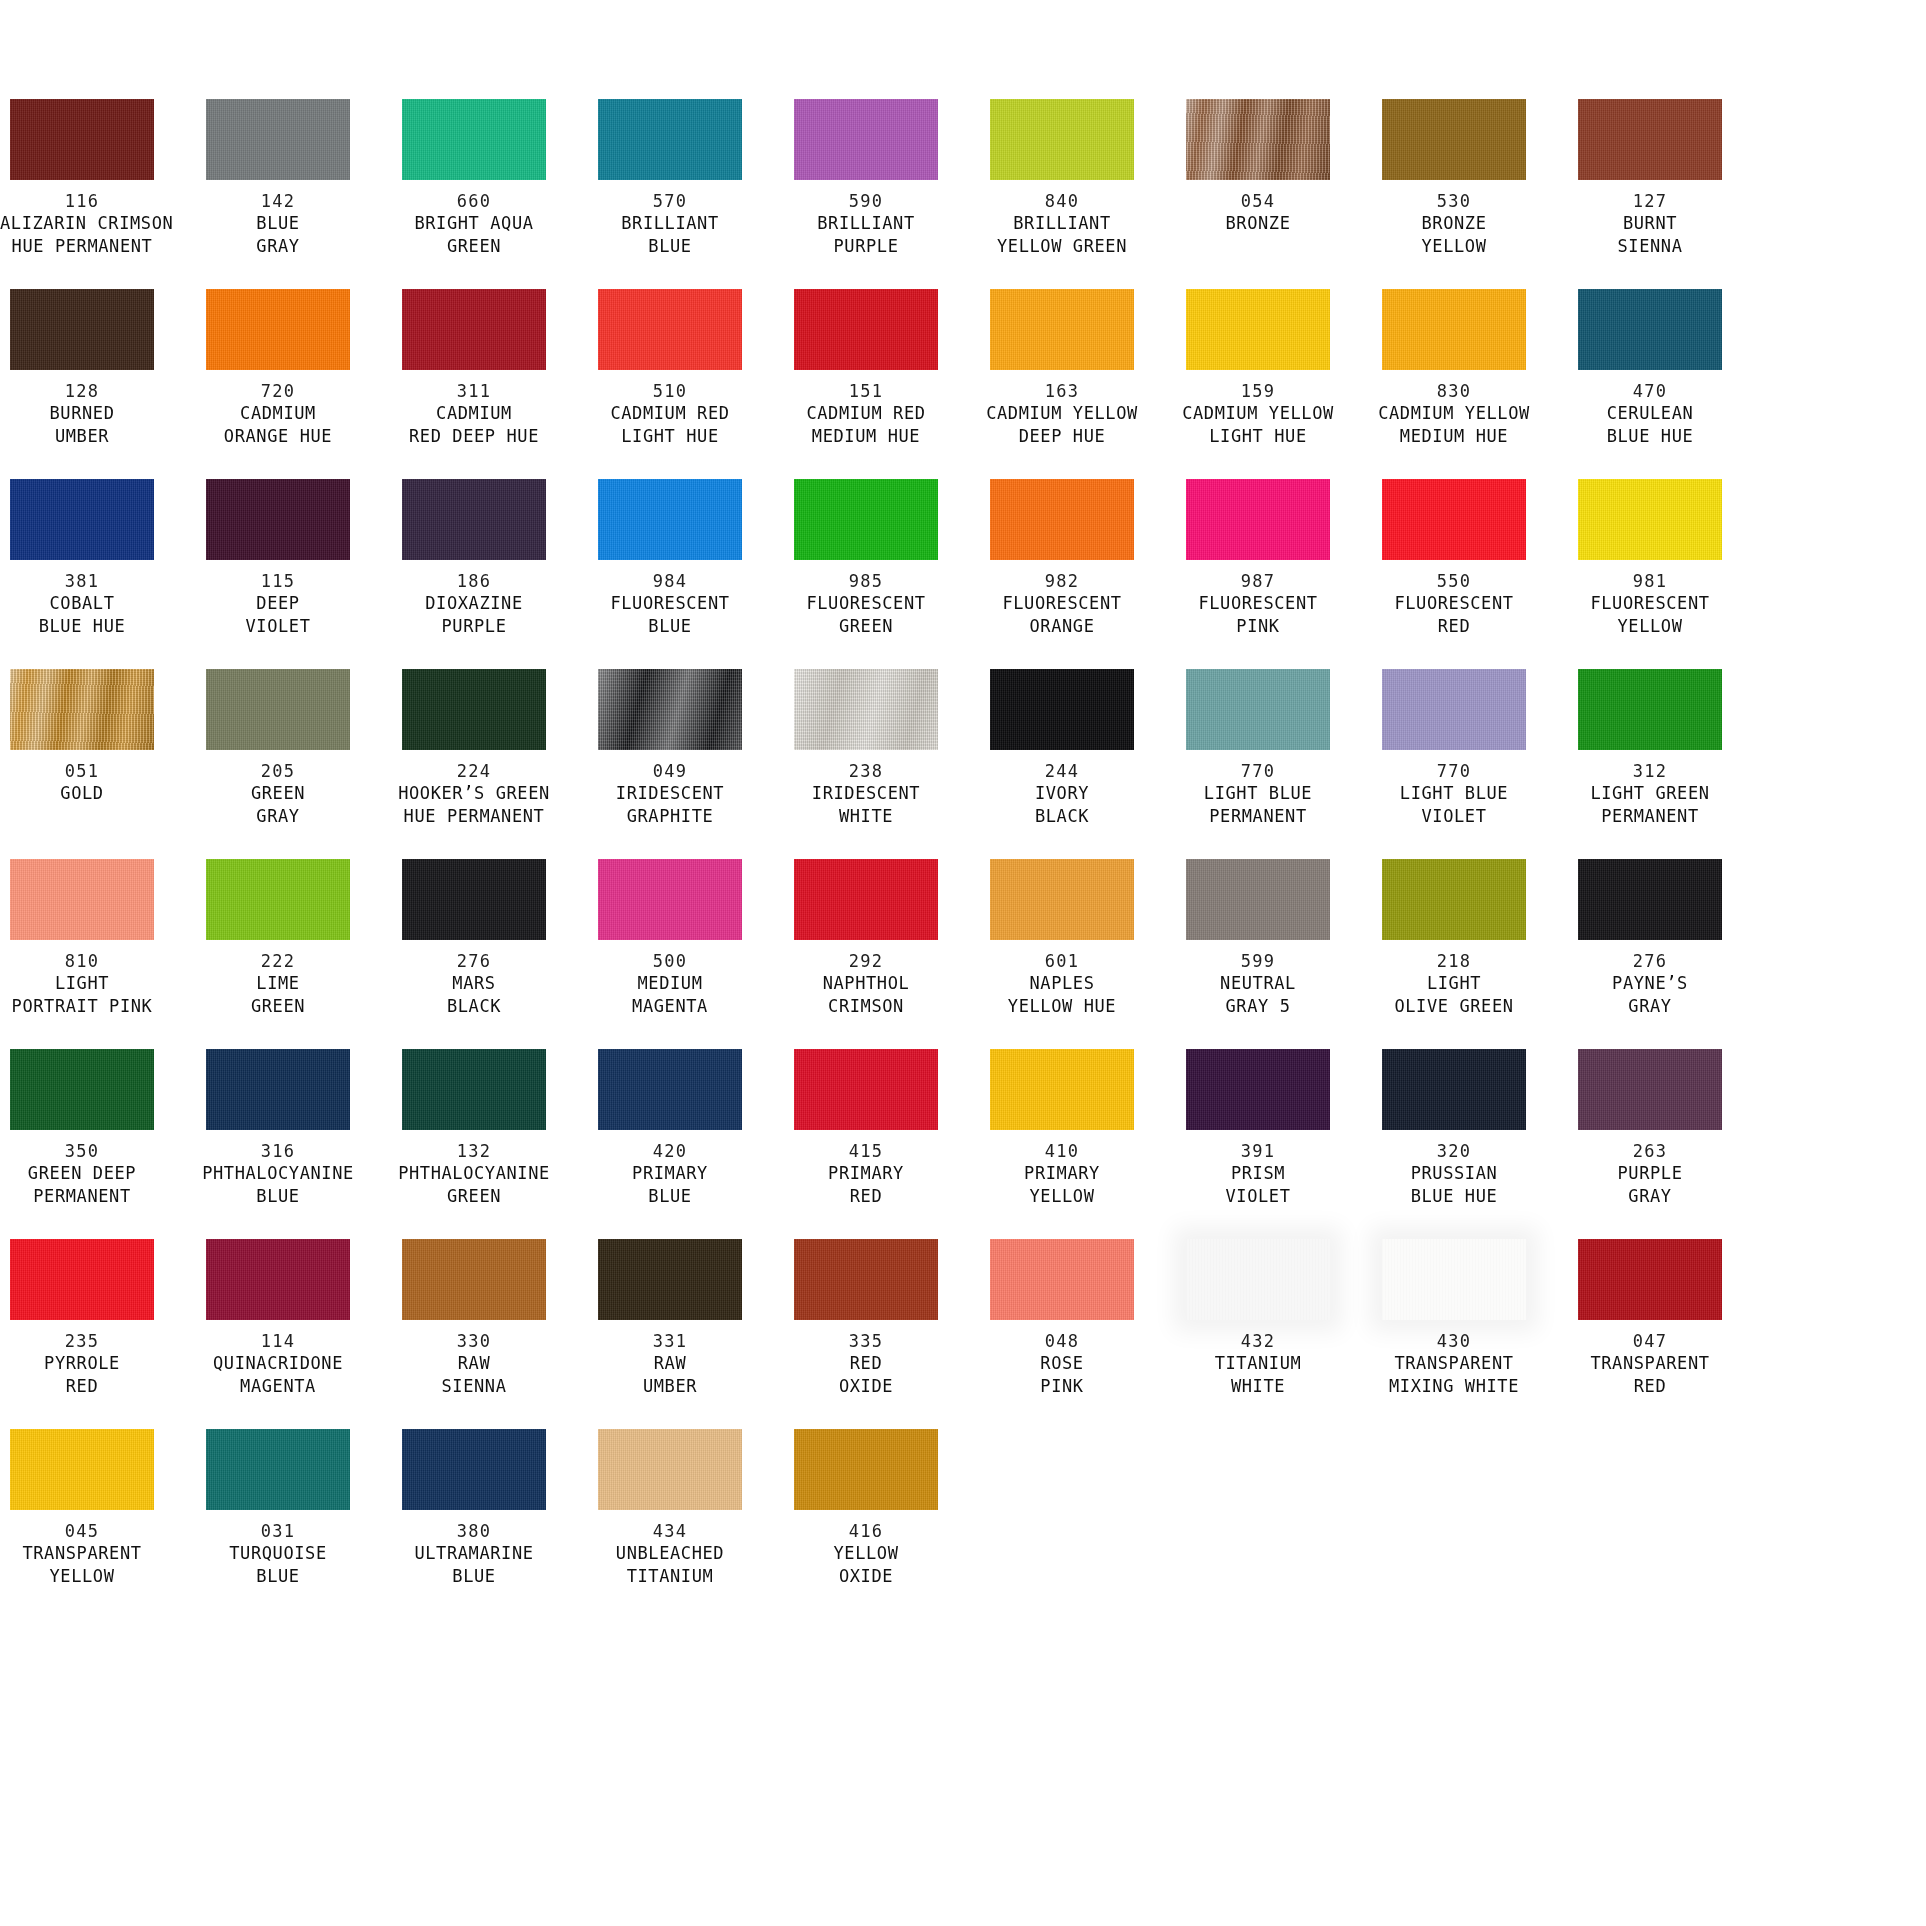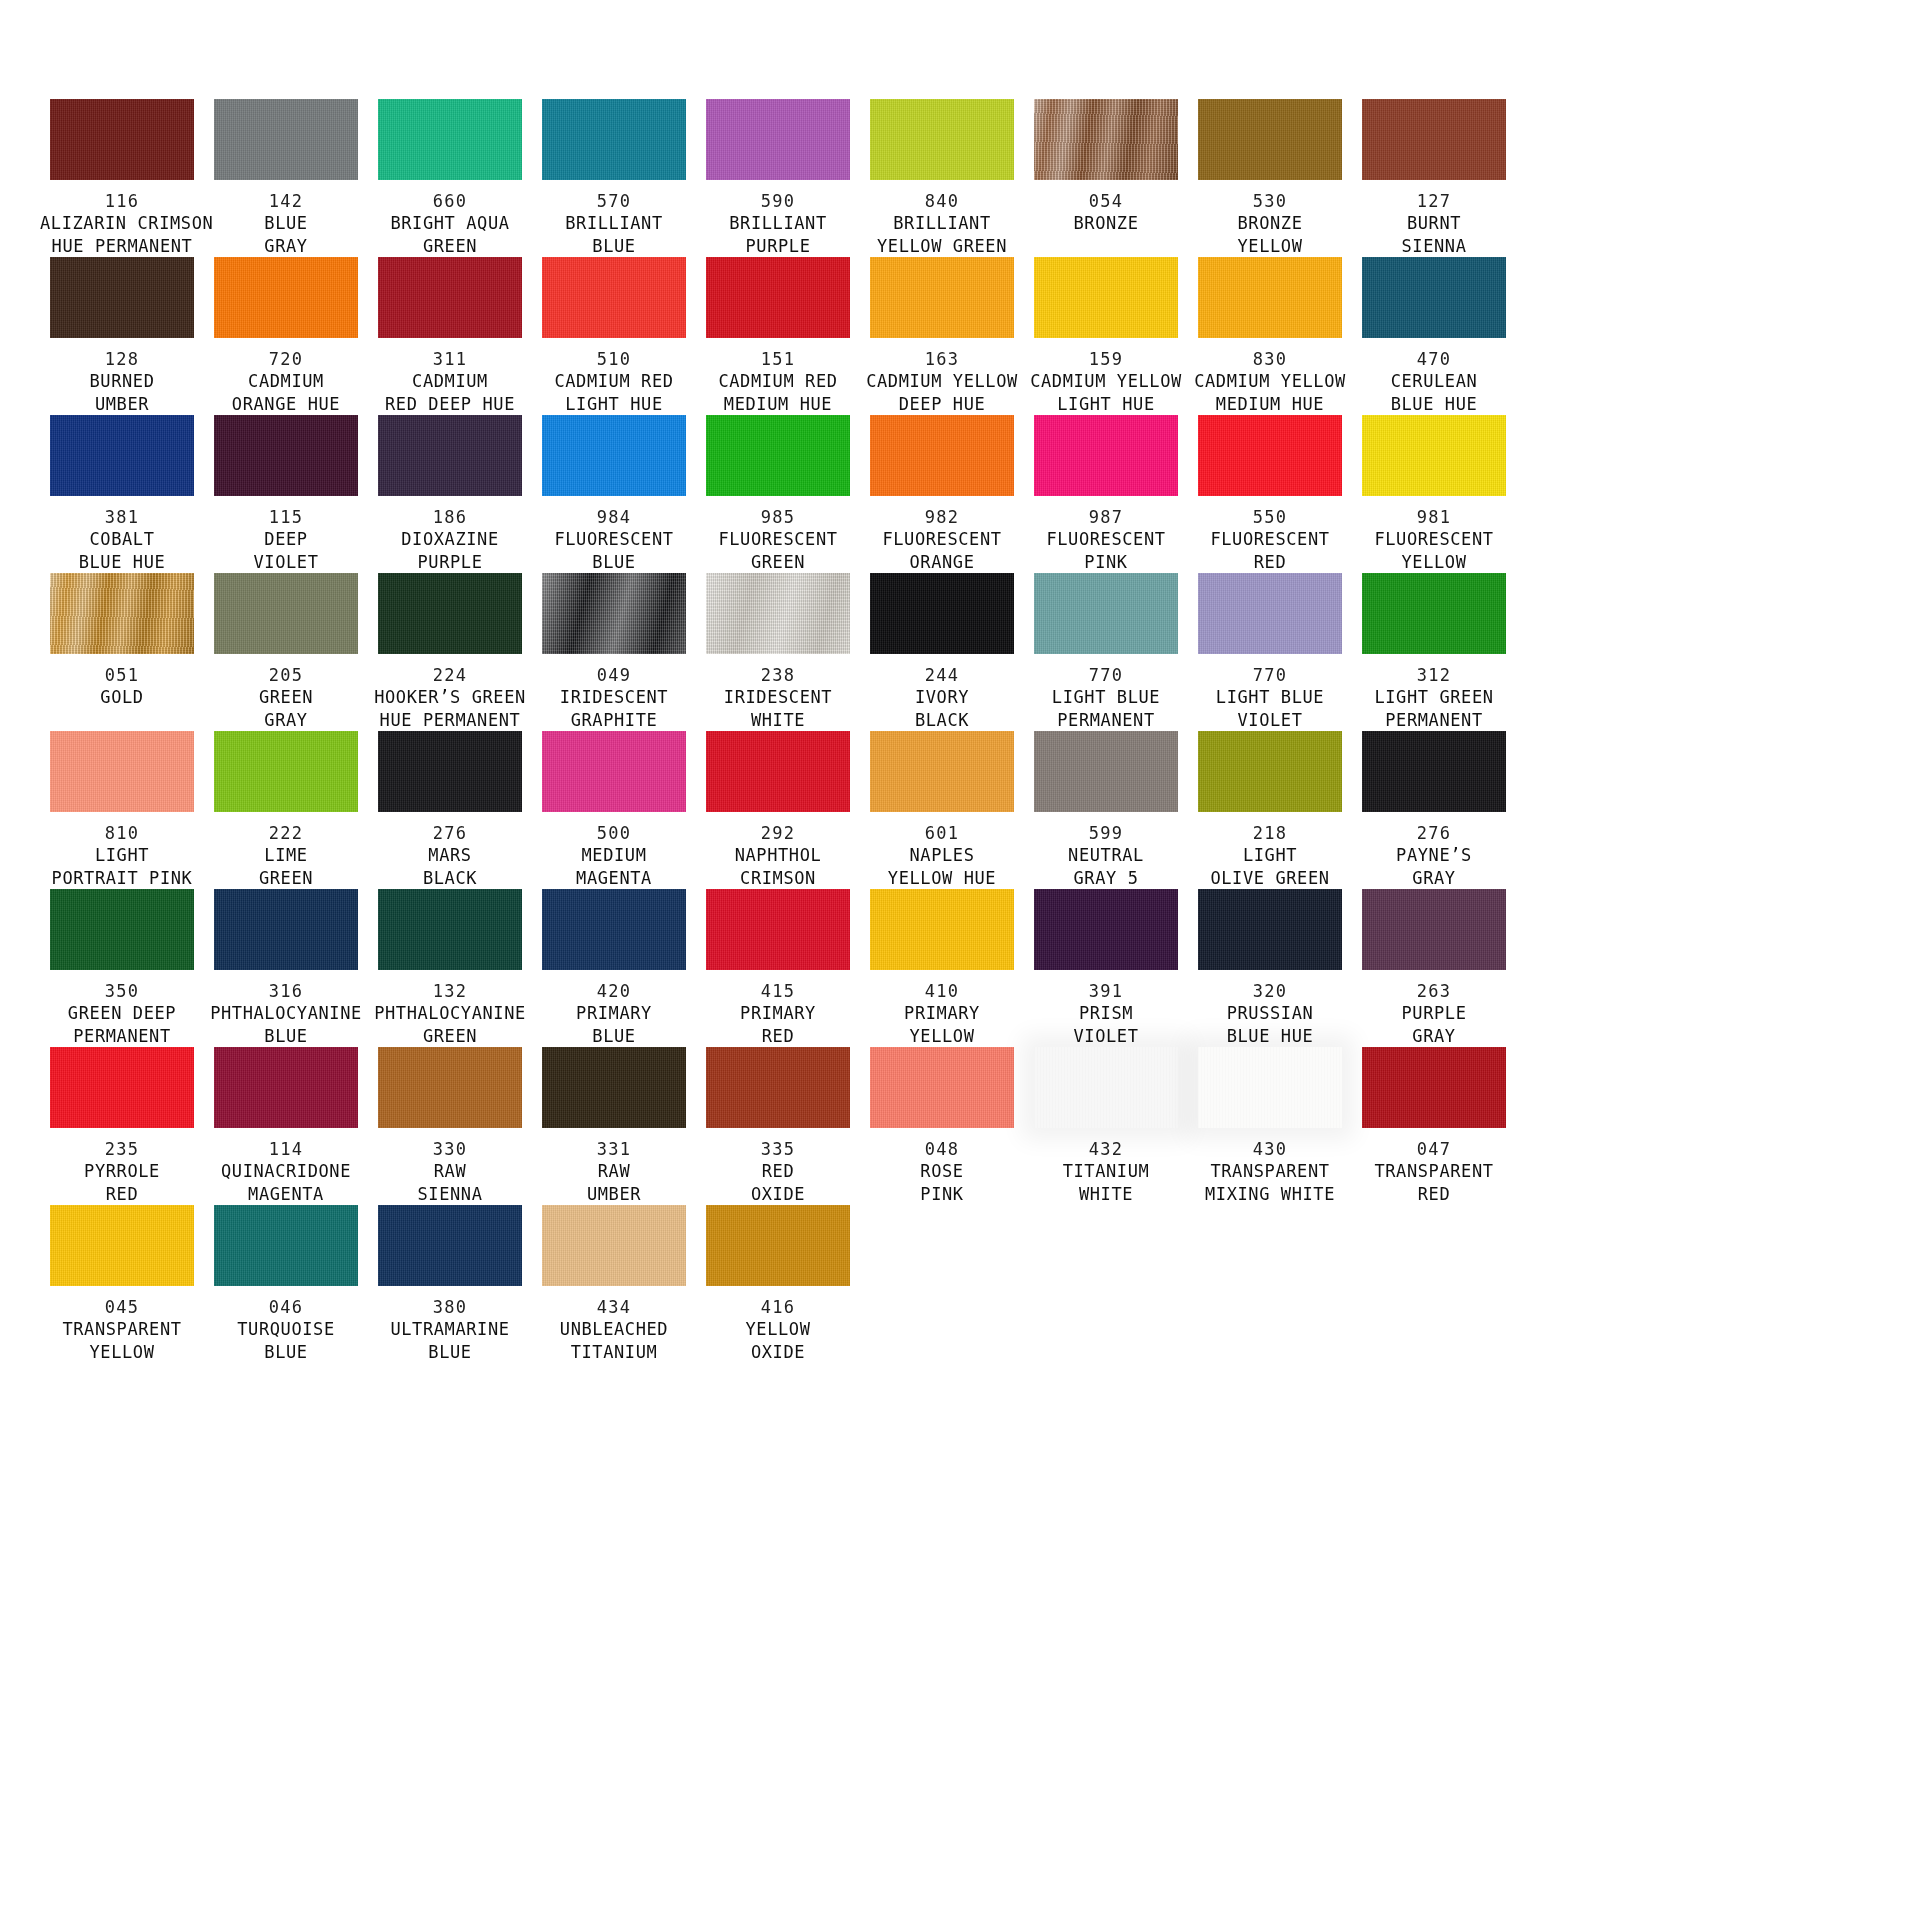--- a/index.html
+++ b/index.html
@@ -20,21 +20,21 @@
     height: 1927px;
     box-sizing: border-box;
     padding: 99px 0 0 0;
   }
 
   .grid {
     display: grid;
     grid-template-columns: repeat(9, 164px);
     column-gap: 0px;
     row-gap: 0px;
-    padding-left: 40px;
+    gap: 32px;
   }
 
   .cell {
     width: 164px;
     height: 158px;
     position: relative;
   }
 
   .swatch-wrap {
     width: 164px;
@@ -782,21 +782,21 @@
           <div class="code">045</div>
           <div class="name">TRANSPARENT</div>
           <div class="name">YELLOW</div>
         </div>
       </div>
       <div class="cell">
         <div class="swatch-wrap">
           <div class="swatch" style="background-color: rgb(14, 110, 106);"></div>
         </div>
         <div class="labels">
-          <div class="code">046</div>
+          <div class="code">031</div>
           <div class="name">TURQUOISE</div>
           <div class="name">BLUE</div>
         </div>
       </div>
       <div class="cell">
         <div class="swatch-wrap">
           <div class="swatch" style="background-color: rgb(16, 48, 90);"></div>
         </div>
         <div class="labels">
           <div class="code">380</div>

